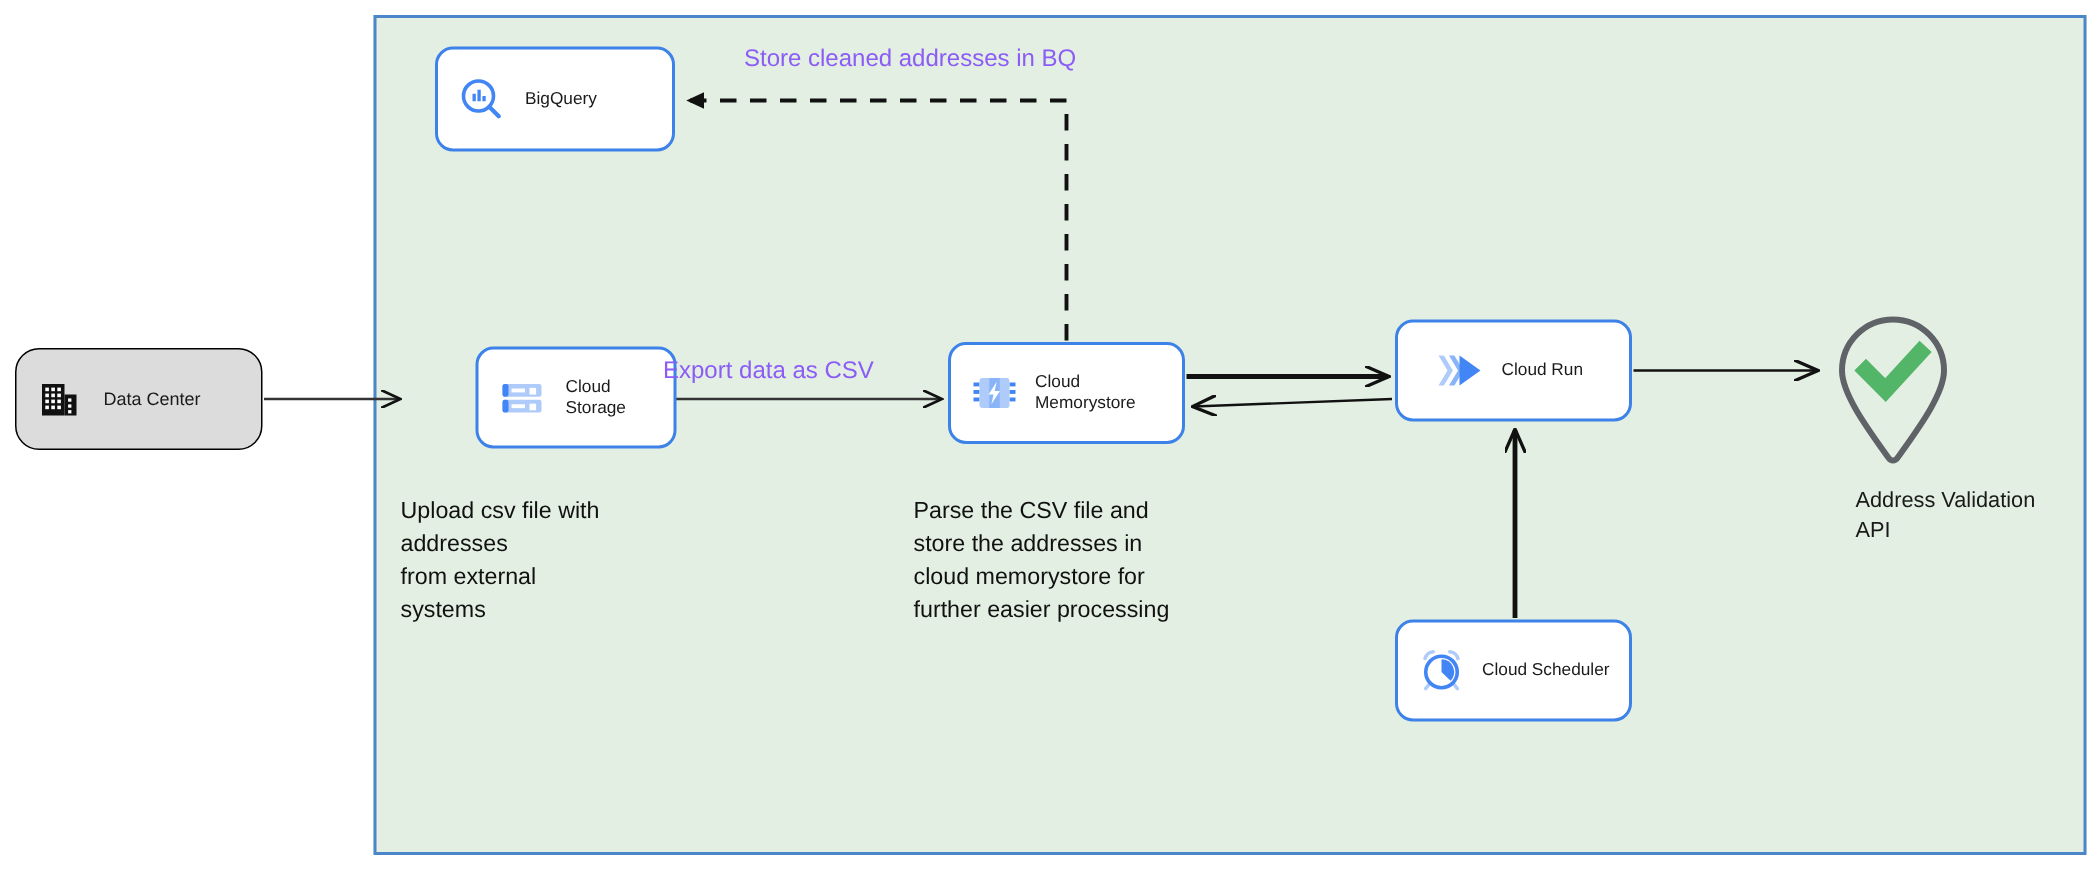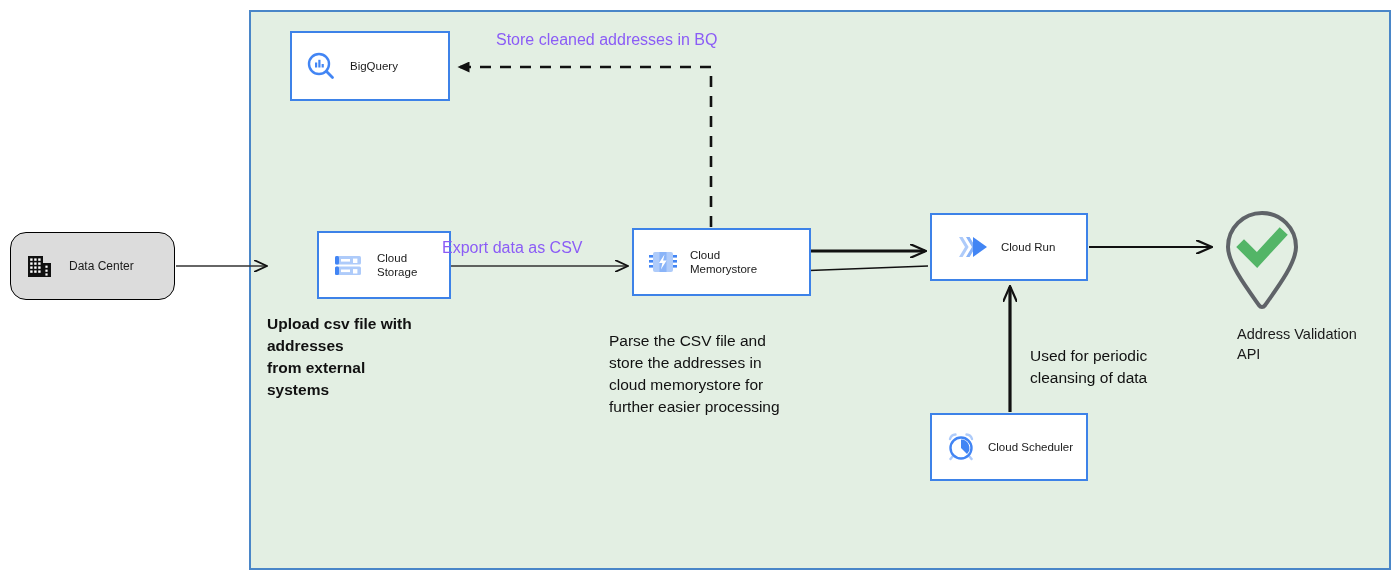--- a/index.html
+++ b/index.html
@@ -37,21 +37,21 @@
     border: 2px solid #4a86c8;
     box-sizing: border-box;
   }
 
   
   .node {
     position: absolute;
     box-sizing: border-box;
     display: flex;
     align-items: center;
-    border-radius: 0;
+    border-radius: 12px;
   }
   .node.gcp {
     background: #ffffff;
     border: 2px solid #3d82e8;
   }
   .node.onprem {
     background: #dcdcdc;
     border: 1px solid #000000;
     border-radius: 16px;
   }
@@ -65,21 +65,21 @@
     font-size: 11.5px;
     color: #1a1a1a;
     line-height: 1.25;
     white-space: pre-line;
   }
 
   #node-datacenter { left: 10px;  top: 232px; width: 165px; height: 68px; padding-left: 16px; gap: 16px; }
   #node-datacenter .lbl { font-size: 12px; }
   #node-bigquery   { left: 290px; top: 31px;  width: 160px; height: 70px; padding-left: 14px; gap: 14px; }
   #node-storage    { left: 271px; top: 231px; width: 134px; height: 68px; padding-left: 14px; gap: 14px; margin-left: 46px; }
-  #node-memstore   { left: 632px; top: 228px; width: 179px; height: 68px; padding-left: 14px; gap: 12px; }
+  #node-memstore   { left: 632px; top: 228px; width: 158px; height: 68px; padding-left: 14px; gap: 12px; }
   #node-cloudrun   { left: 930px; top: 213px; width: 158px; height: 68px; padding-left: 25px; gap: 12px; }
   #node-scheduler  { left: 930px; top: 413px; width: 158px; height: 68px; padding-left: 14px; gap: 12px; }
 
   
   #node-avapi {
     position: absolute;
     left: 1216px;
     top: 205px;
     width: 92px;
     height: 110px;
@@ -96,21 +96,21 @@
   }
 
   
   .note {
     position: absolute;
     font-size: 15.5px;
     color: #111111;
     line-height: 1.42;
     white-space: pre-line;
   }
-  #note-upload   { left: 267px;  top: 313px; width: 220px; font-weight: bold; }
+  #note-upload   { left: 267px;  top: 330px; width: 220px; }
   #note-parse    { left: 609px;  top: 330px; width: 250px; }
   #note-periodic { left: 1030px; top: 345px; width: 180px; }
 
   .edge-label {
     position: absolute;
     font-size: 16px;
     color: #8b5cf6;
     white-space: nowrap;
   }
   #lbl-export { left: 442px; top: 218px; margin-top: 21px; }
@@ -279,16 +279,14 @@
   <div class="edge-label" id="lbl-store">Store cleaned addresses in BQ</div>
 
   <div class="note" id="note-upload">Upload csv file with
 addresses
 from external
 systems</div>
   <div class="note" id="note-parse">Parse the CSV file and
 store the addresses in
 cloud  memorystore for
 further easier processing</div>
-  <div class="note" id="note-periodic">Used for periodic
-cleansing of data</div>
 
 </div>
 
 </body></html>

